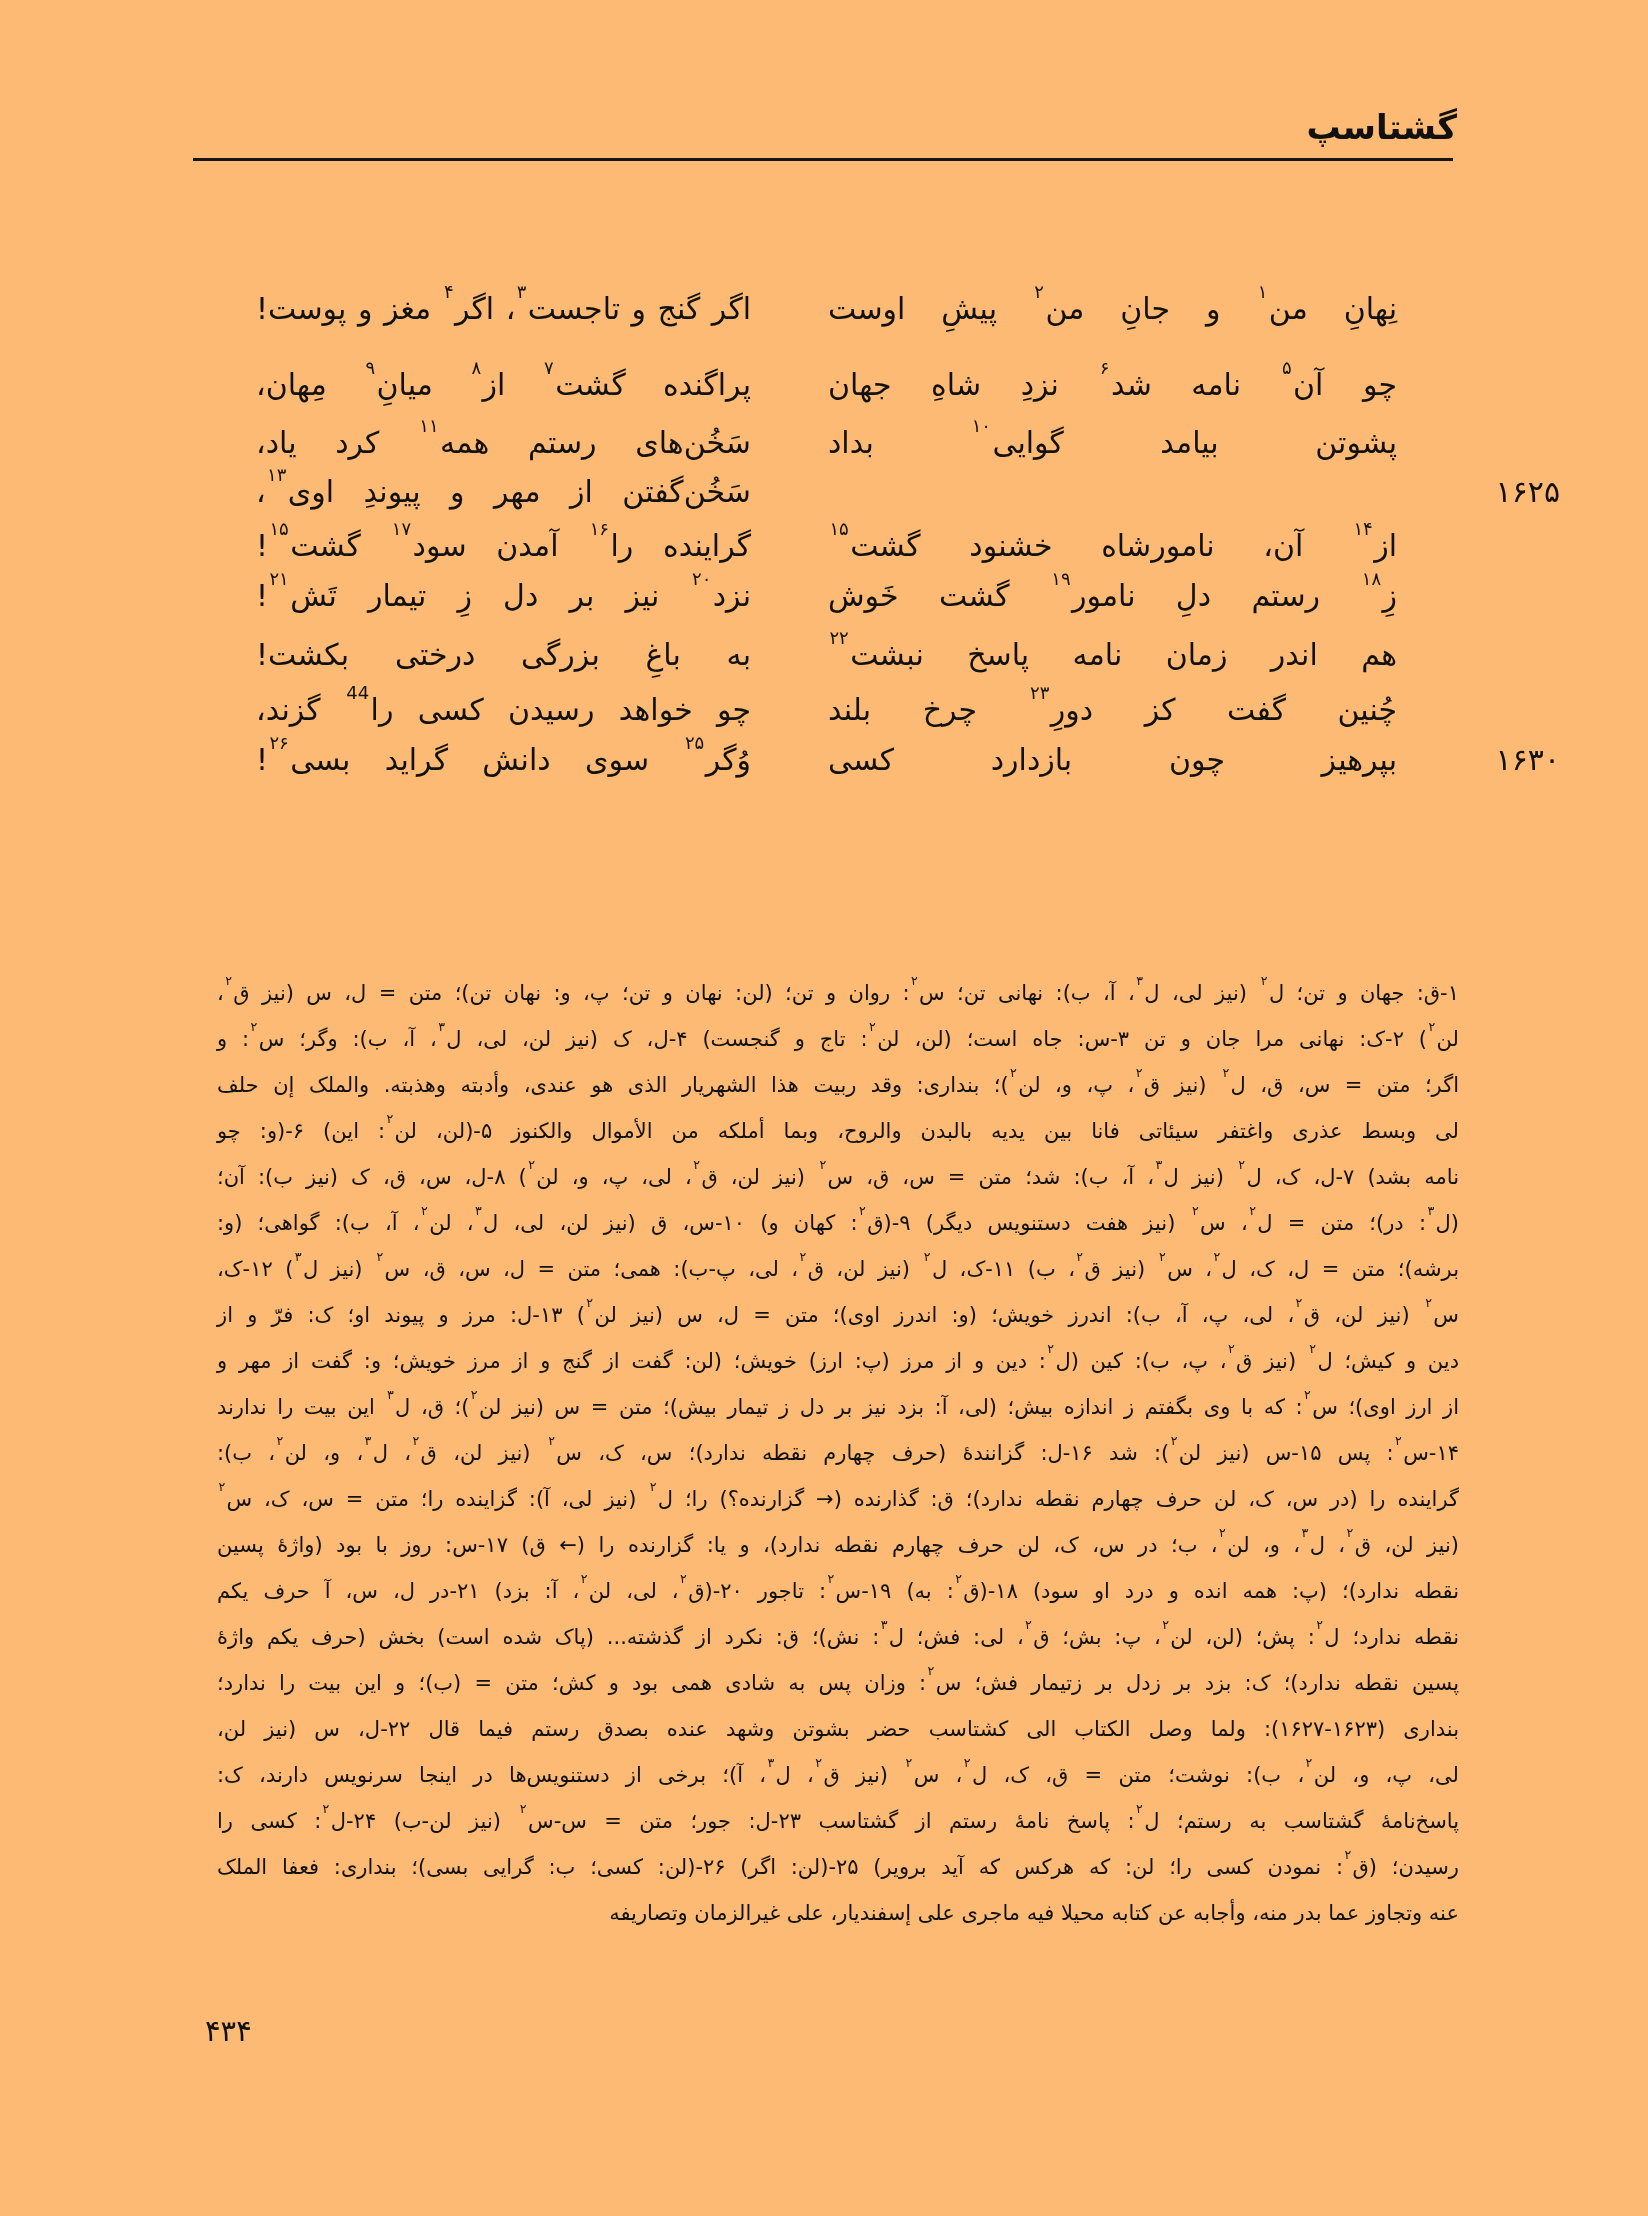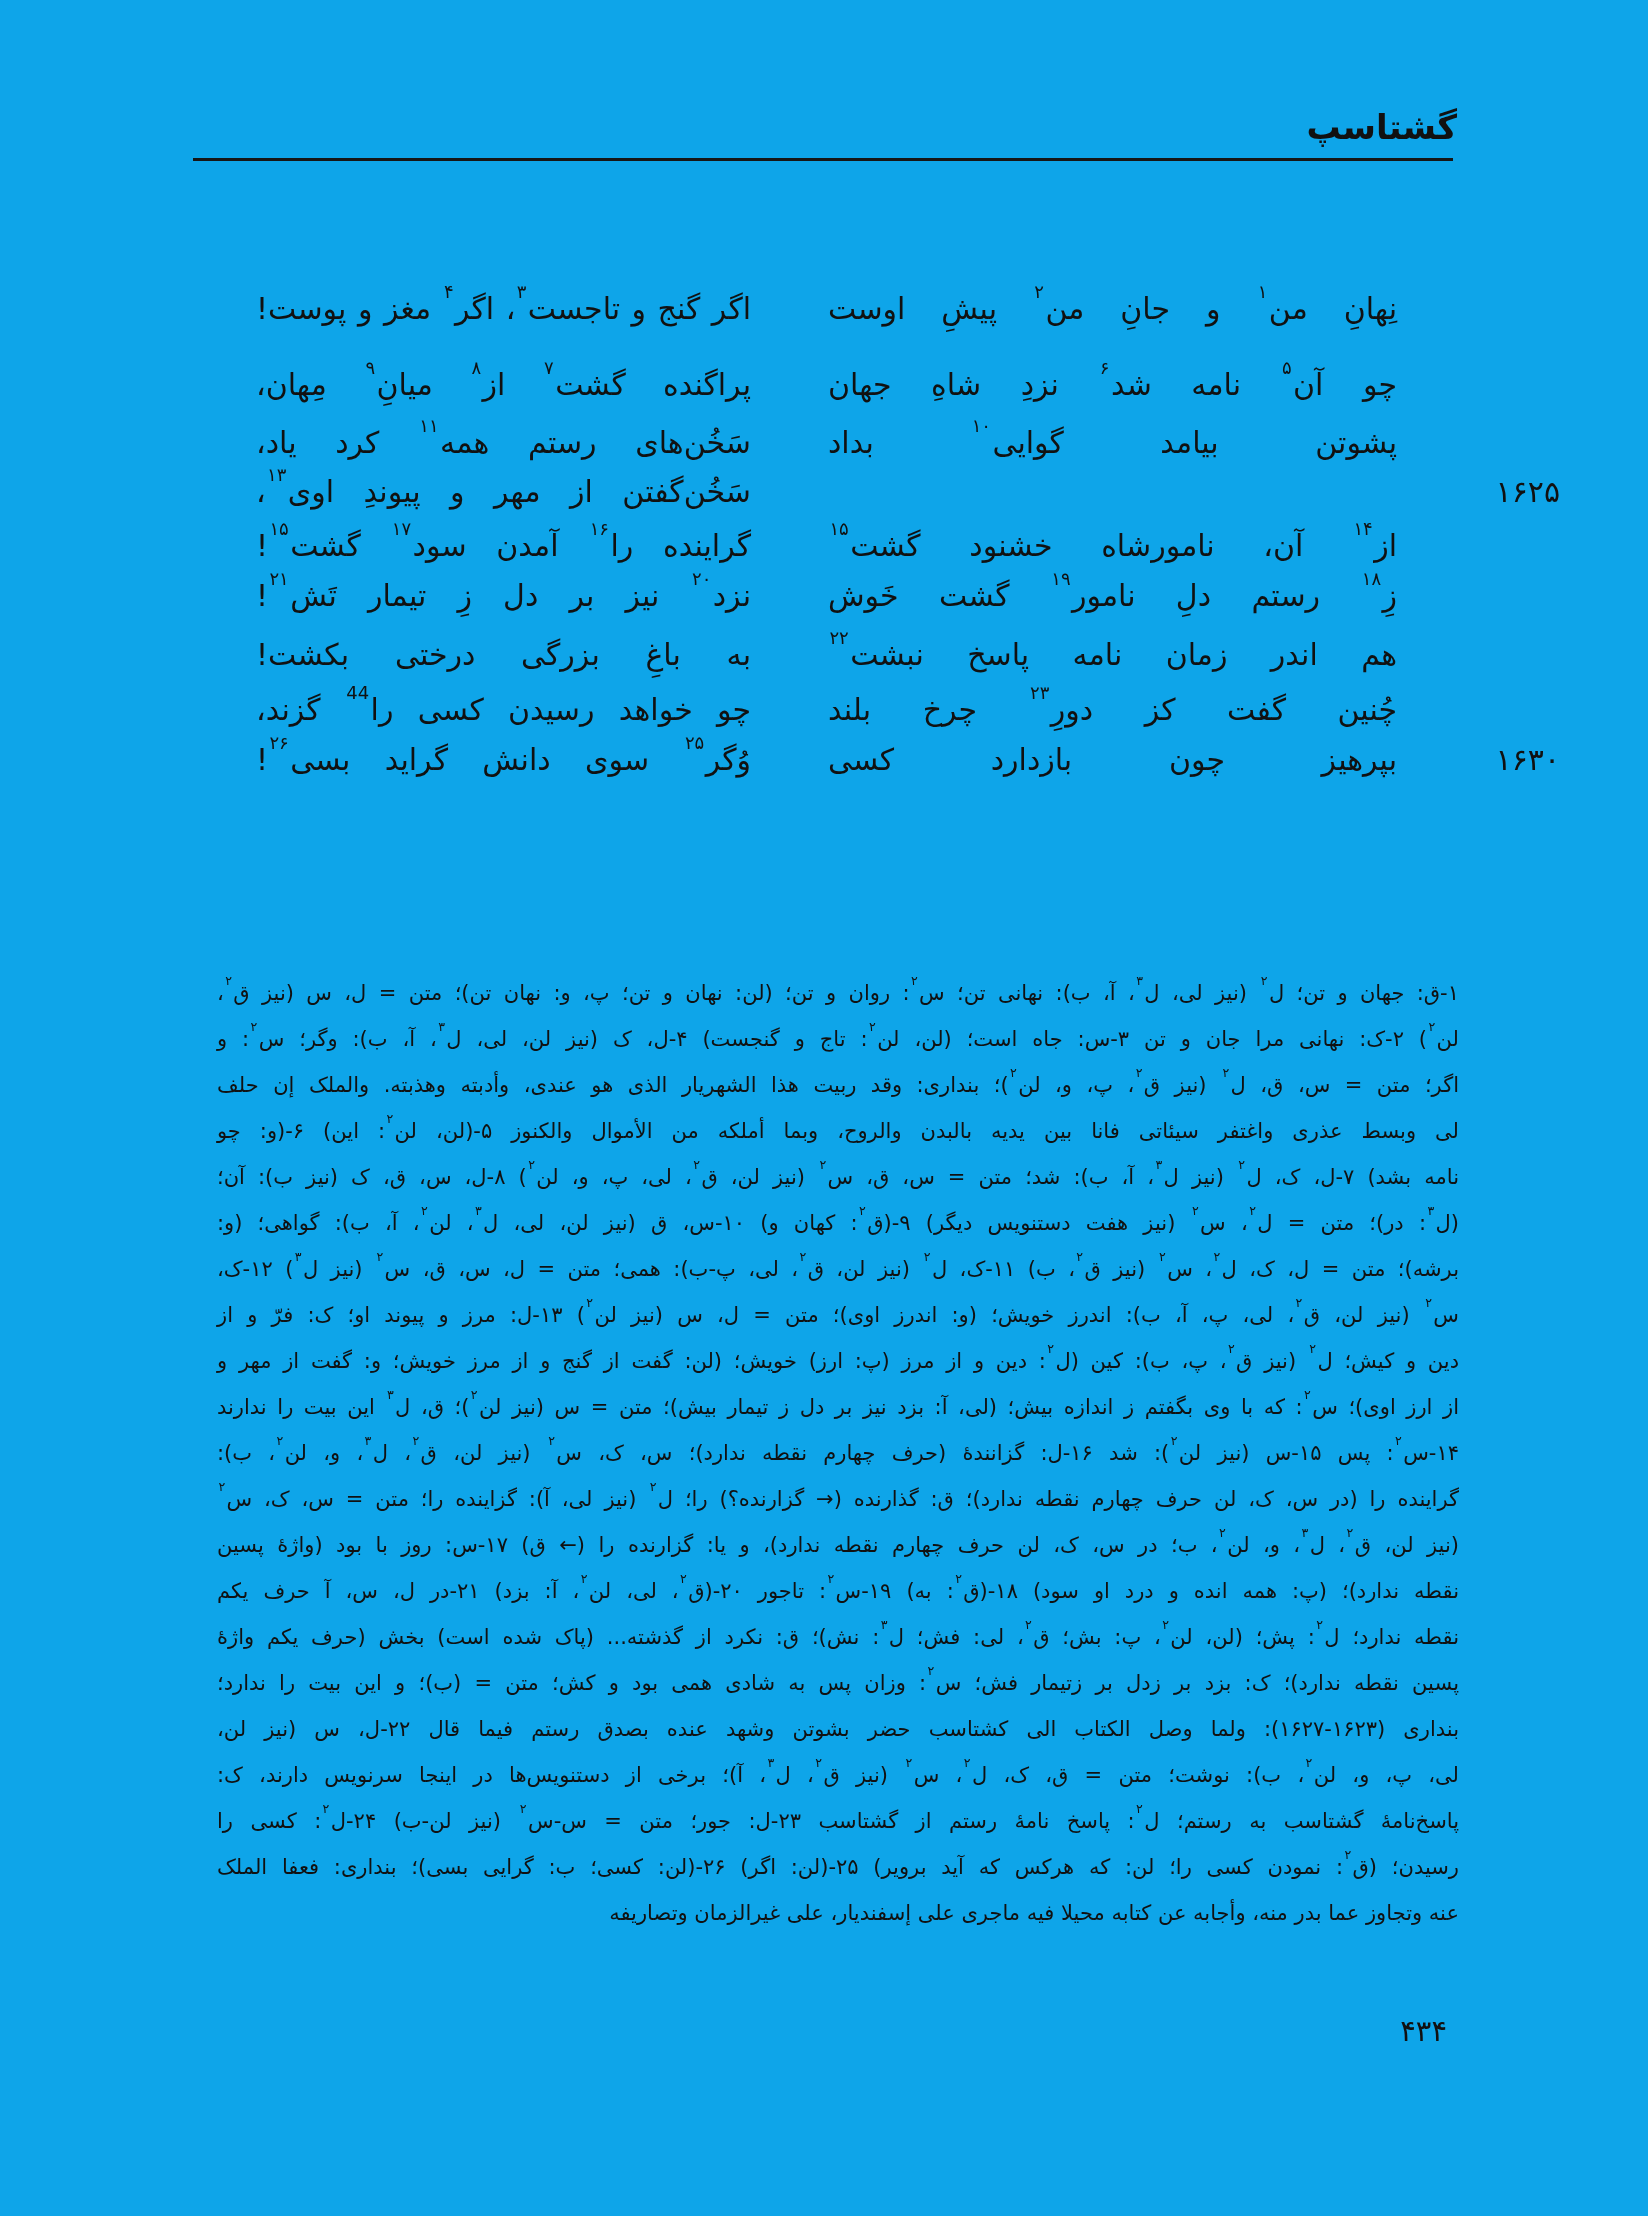--- a/index.html
+++ b/index.html
@@ -1,20 +1,20 @@
 <!DOCTYPE html>
 <html lang="fa" dir="rtl" style="font-size:11px"><head>
 <meta charset="utf-8">
 <style>
   html,body{margin:0;padding:0;background:#e8e8e8;}
   .page{
     position:relative;
     width:1649px;height:2216px;
     margin:0 auto;
-    background:#0ea5e9;
+    background:#fdba74;
     color:#111111;
     font-family:"DejaVu Sans", sans-serif;
     direction:rtl;
     overflow:hidden;
   }
   
   .running-head{
     position:absolute;top:103px;right:191px;
     font-size:34px;line-height:49px;font-weight:bold;
     letter-spacing:0;
@@ -62,21 +62,21 @@
   .app-line{
     text-align:justify;text-align-last:justify;
     white-space:nowrap;
   }
   .app-line:last-child{
     text-align:center;text-align-last:right;
   }
   
   .page-number{
     position:absolute;top:2011px;right:201px;width:1242px;
-    font-size:29px;line-height:41px;text-align:right;
+    font-size:29px;line-height:41px;text-align:left;
   }
 </style>
 </head>
 <body>
 
 <div class="page">
 
   <div class="running-head">گشتاسپ</div>
   <div class="head-rule"></div>
 

